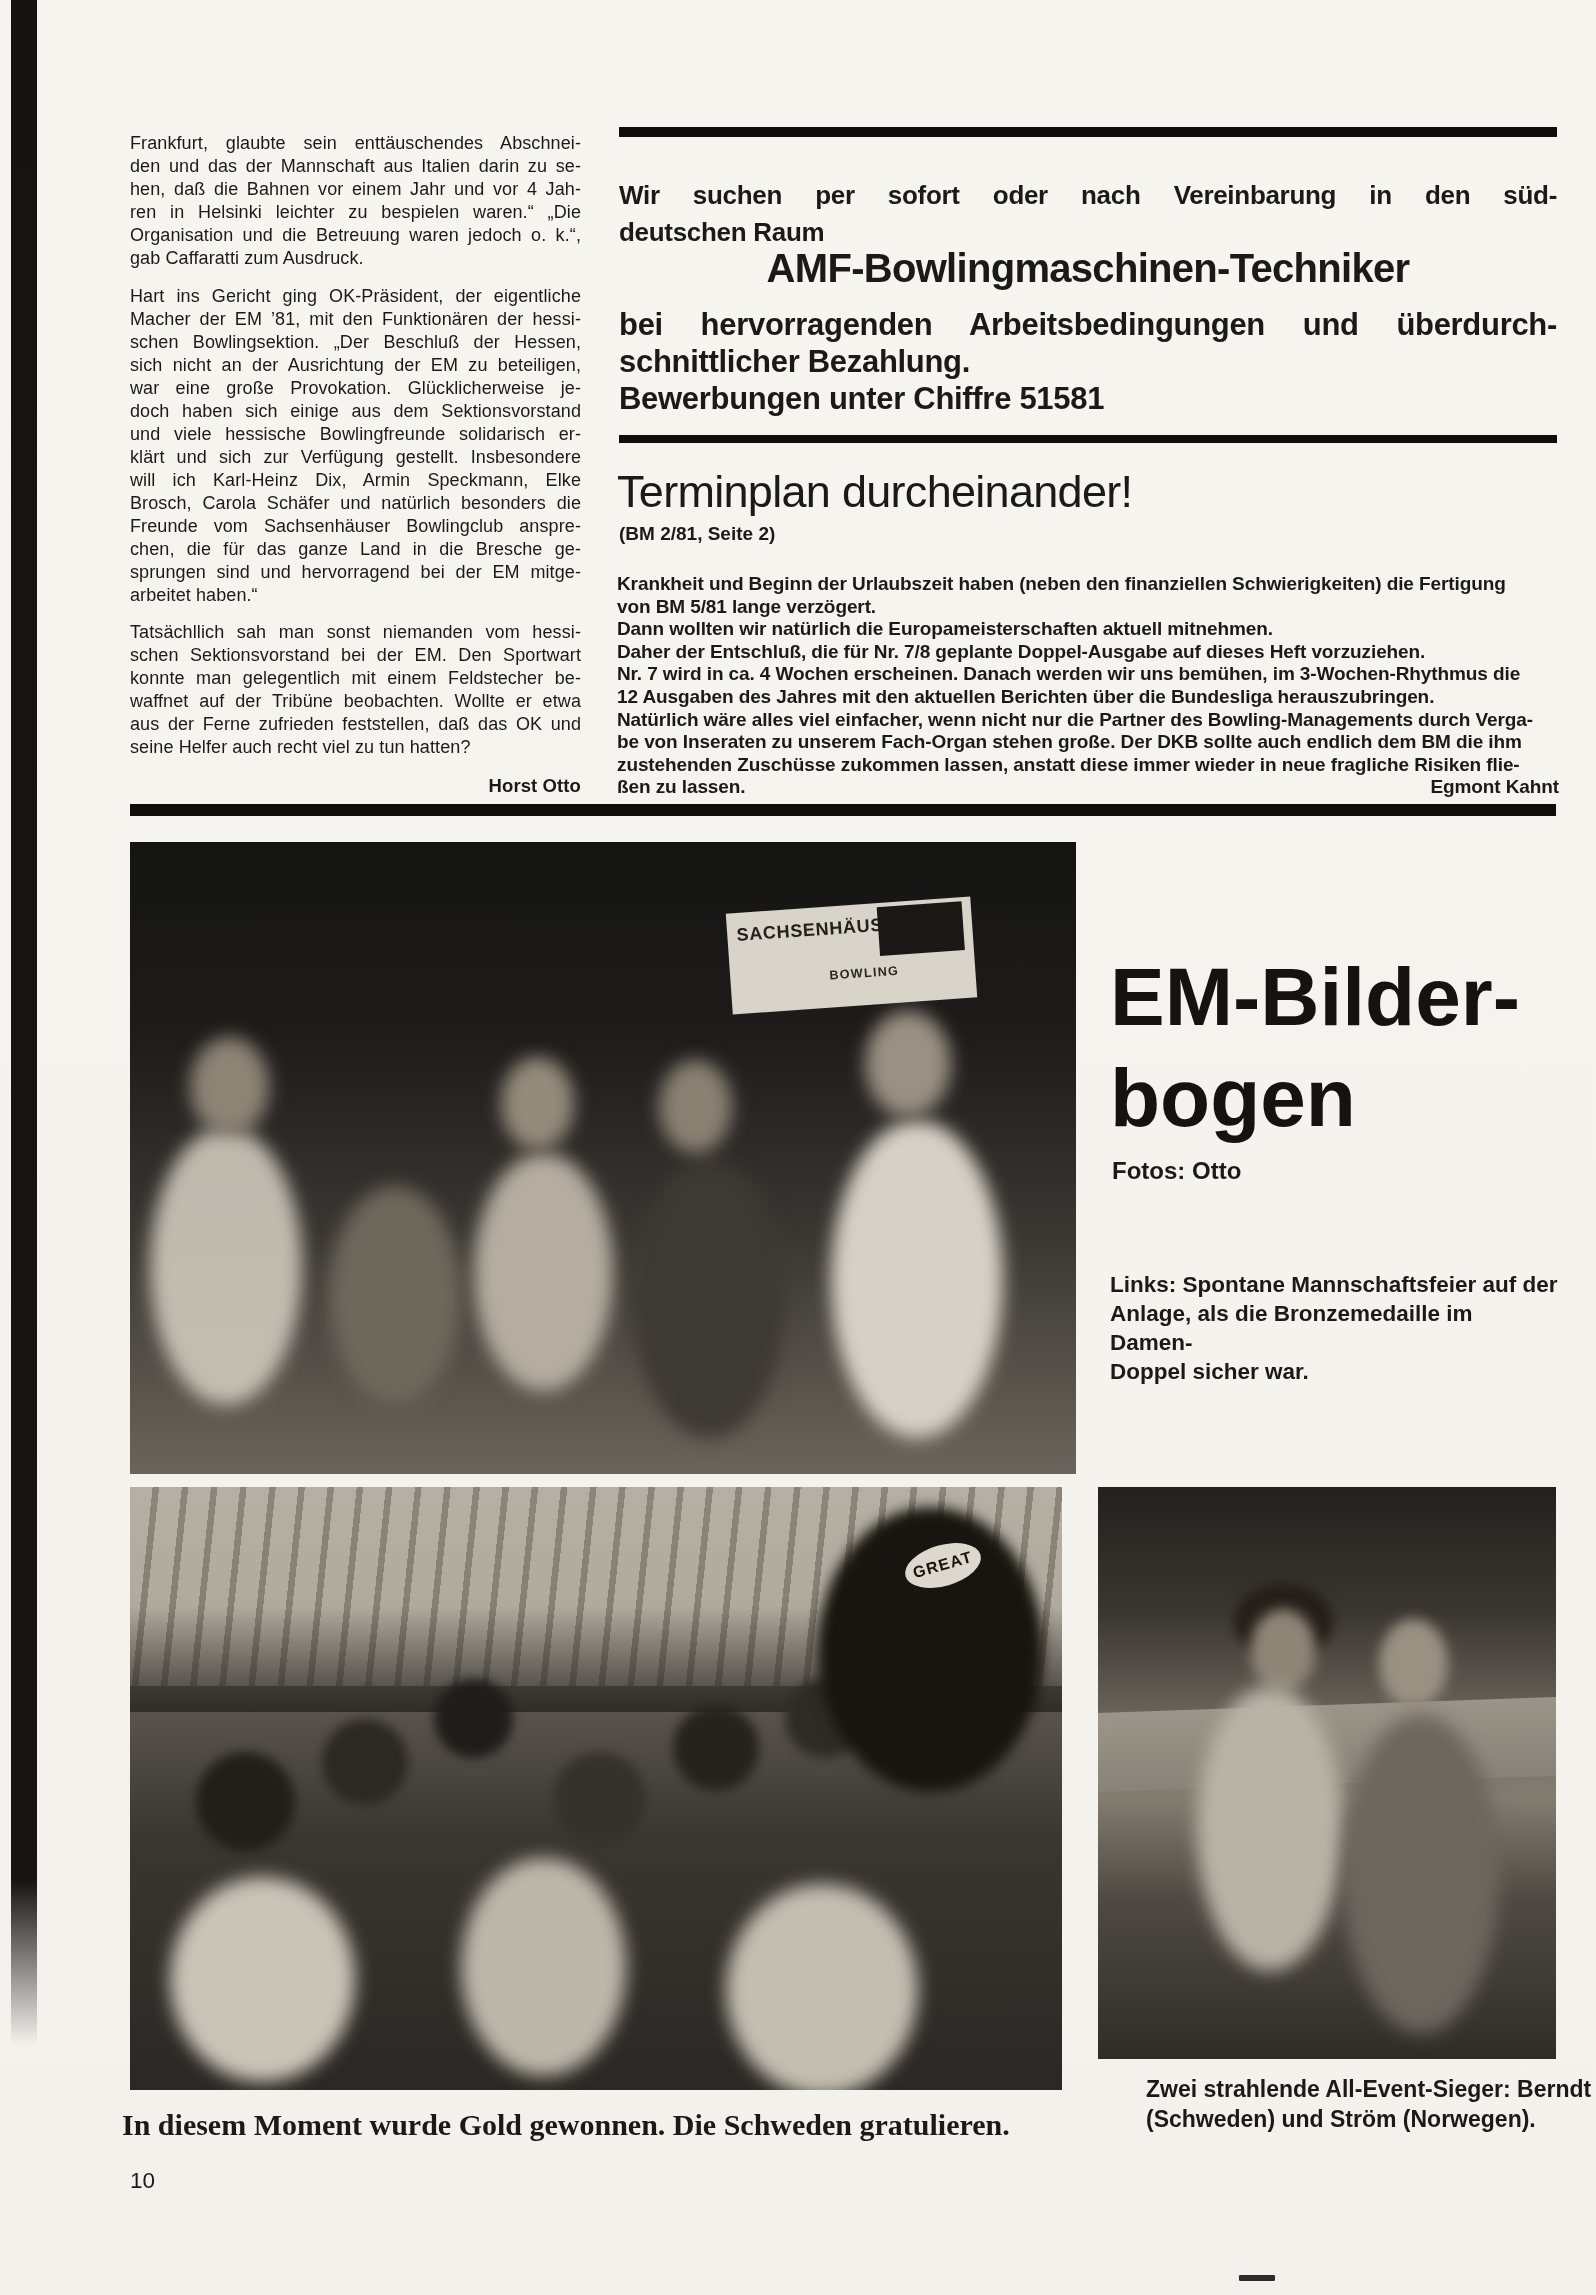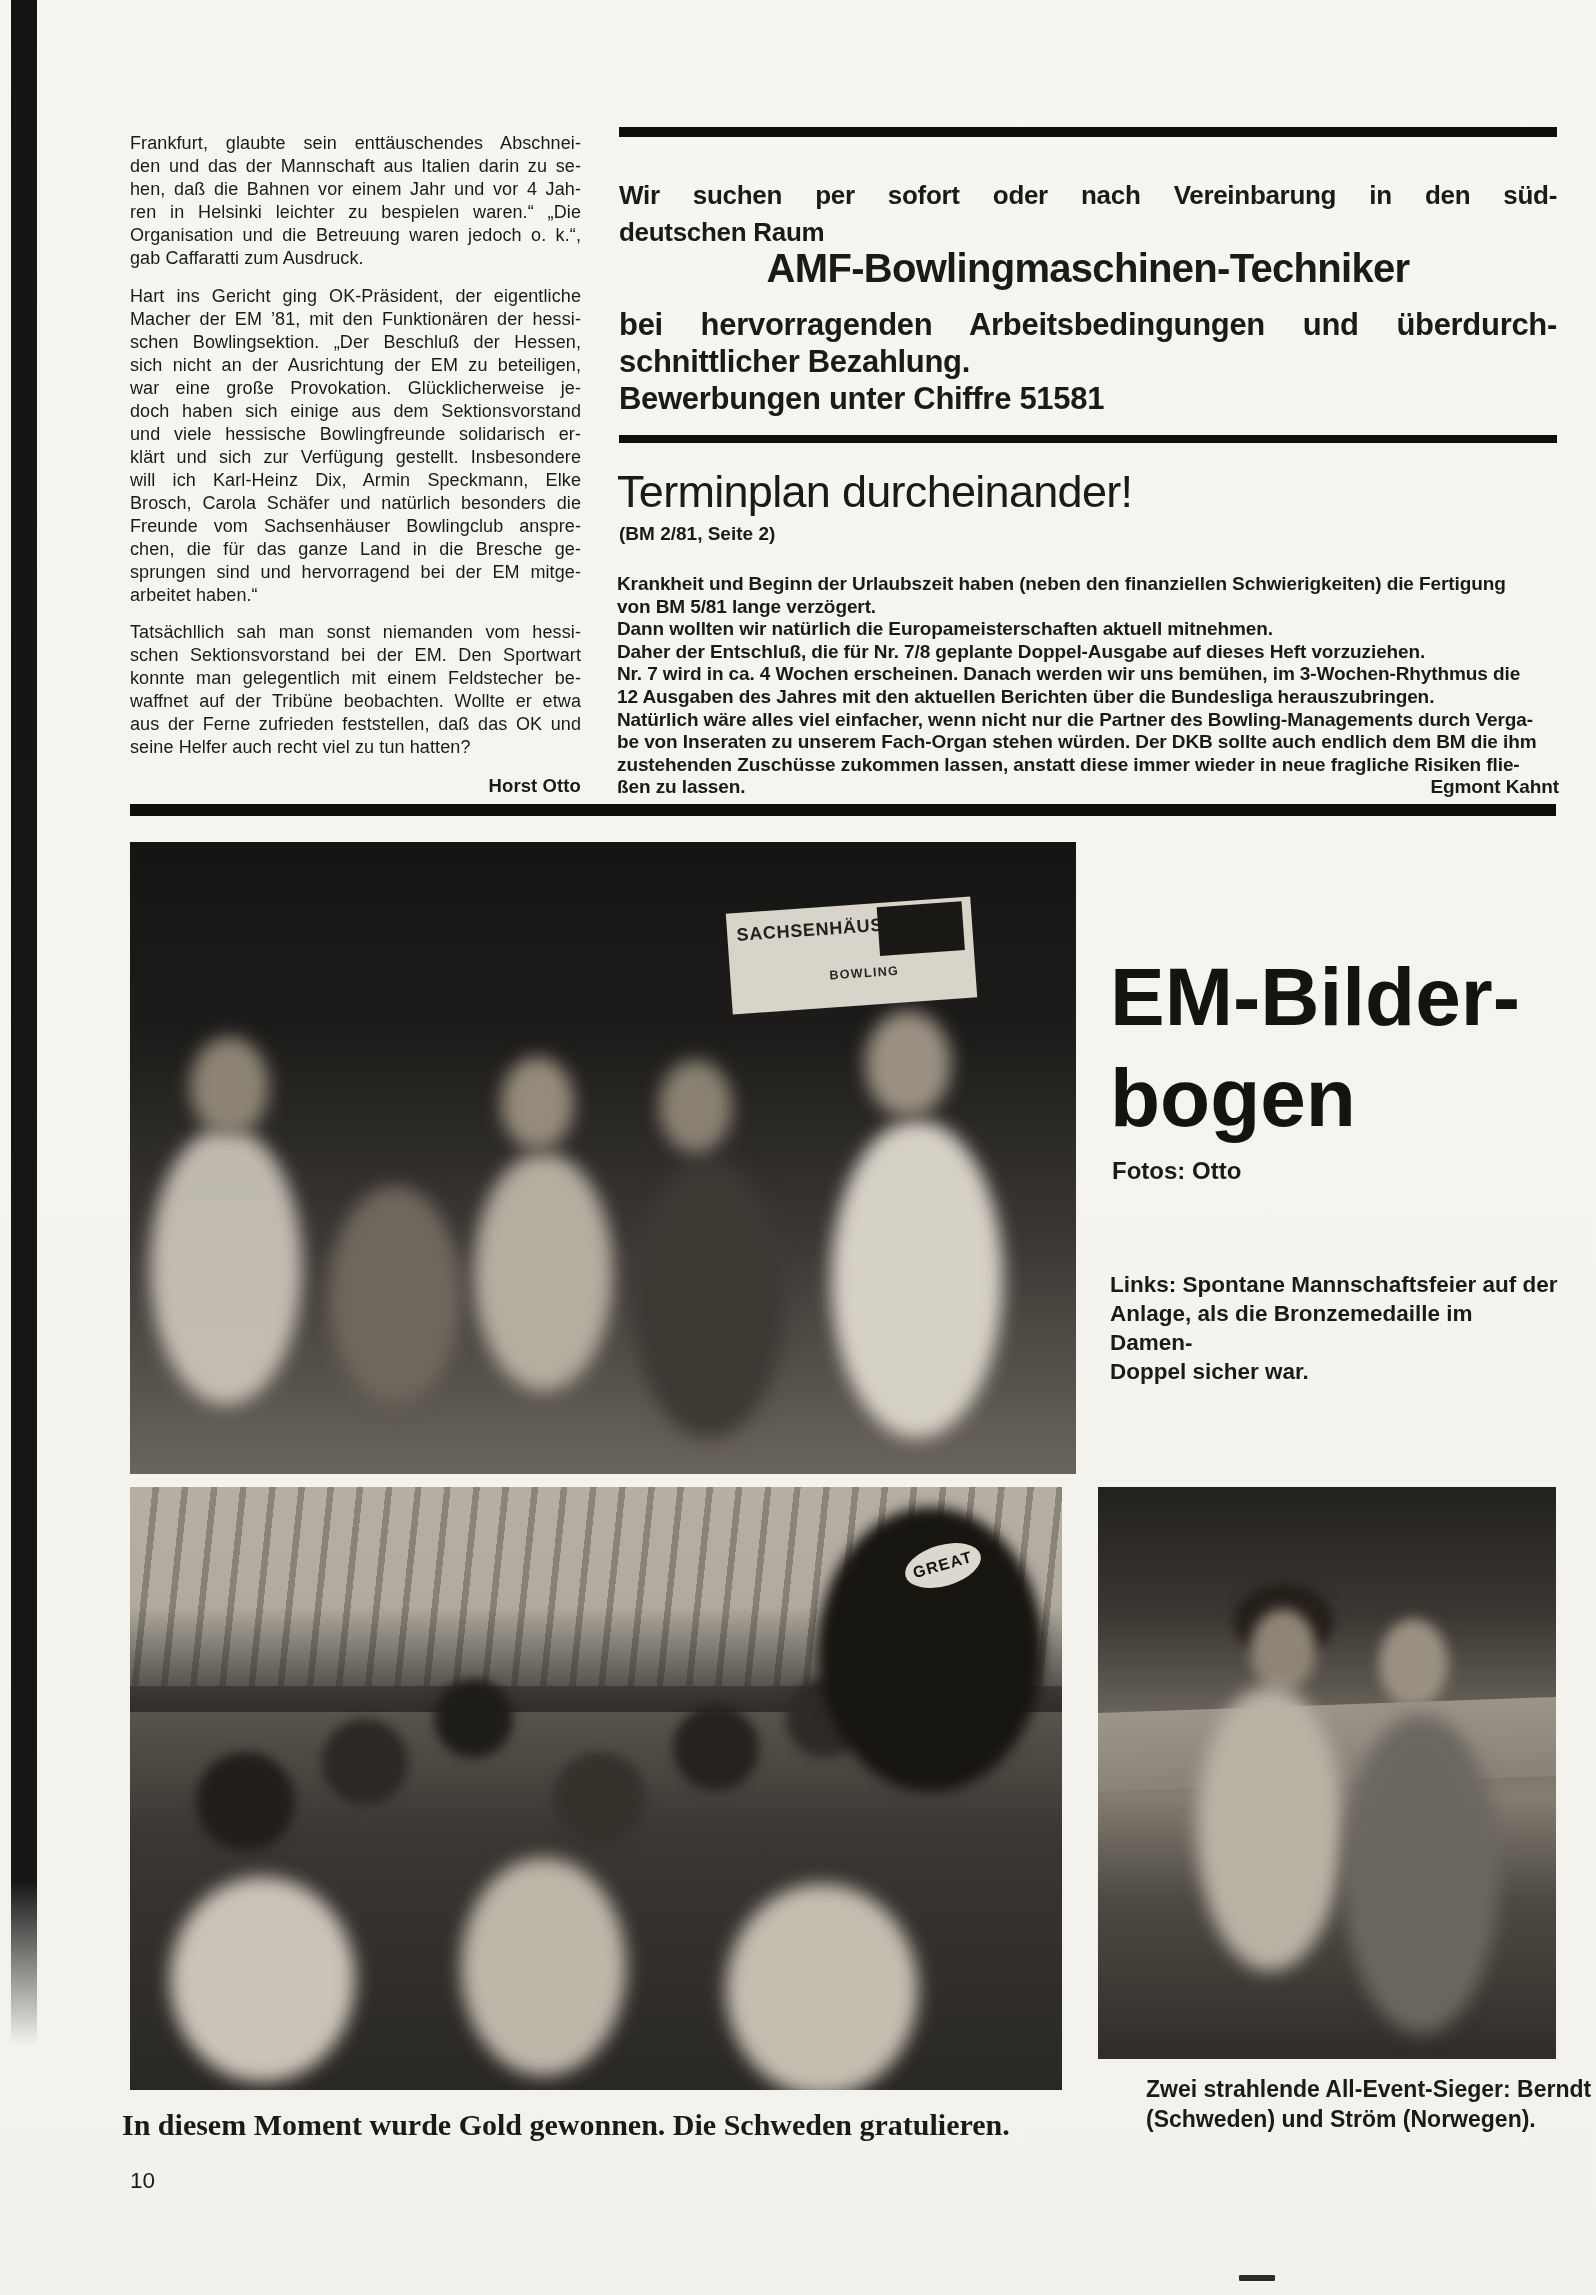--- a/index.html
+++ b/index.html
@@ -136,21 +136,21 @@
   <div class="tp-ref">(BM 2/81, Seite 2)</div>
   <div class="tp-body">
     <div>
         <div class="line">Krankheit und Beginn der Urlaubszeit haben (neben den finanziellen Schwierigkeiten) die Fertigung</div>
         <div class="line">von BM 5/81 lange verzögert.</div>
         <div class="line">Dann wollten wir natürlich die Europameisterschaften aktuell mitnehmen.</div>
         <div class="line">Daher der Entschluß, die für Nr. 7/8 geplante Doppel-Ausgabe auf dieses Heft vorzuziehen.</div>
         <div class="line">Nr. 7 wird in ca. 4 Wochen erscheinen. Danach werden wir uns bemühen, im 3-Wochen-Rhythmus die</div>
         <div class="line">12 Ausgaben des Jahres mit den aktuellen Berichten über die Bundesliga herauszubringen.</div>
         <div class="line">Natürlich wäre alles viel einfacher, wenn nicht nur die Partner des Bowling-Managements durch Verga-</div>
-        <div class="line">be von Inseraten zu unserem Fach-Organ stehen würden. Der DKB sollte auch endlich dem BM die ihm</div>
+        <div class="line">be von Inseraten zu unserem Fach-Organ stehen große. Der DKB sollte auch endlich dem BM die ihm</div>
         <div class="line">zustehenden Zuschüsse zukommen lassen, anstatt diese immer wieder in neue fragliche Risiken flie-</div>
         <div class="line">ßen zu lassen.</div>
       </div>
     <div class="tp-byline">Egmont Kahnt</div>
   </div>
 
   <div class="rule" style="left:130px;top:804px;width:1426px;height:12px;"></div>
 
   <div class="photo photo-party">
     <div class="blob" style="left:20px;top:285px;width:152px;height:278px;background:#cfc9bd;opacity:.9;"></div>

